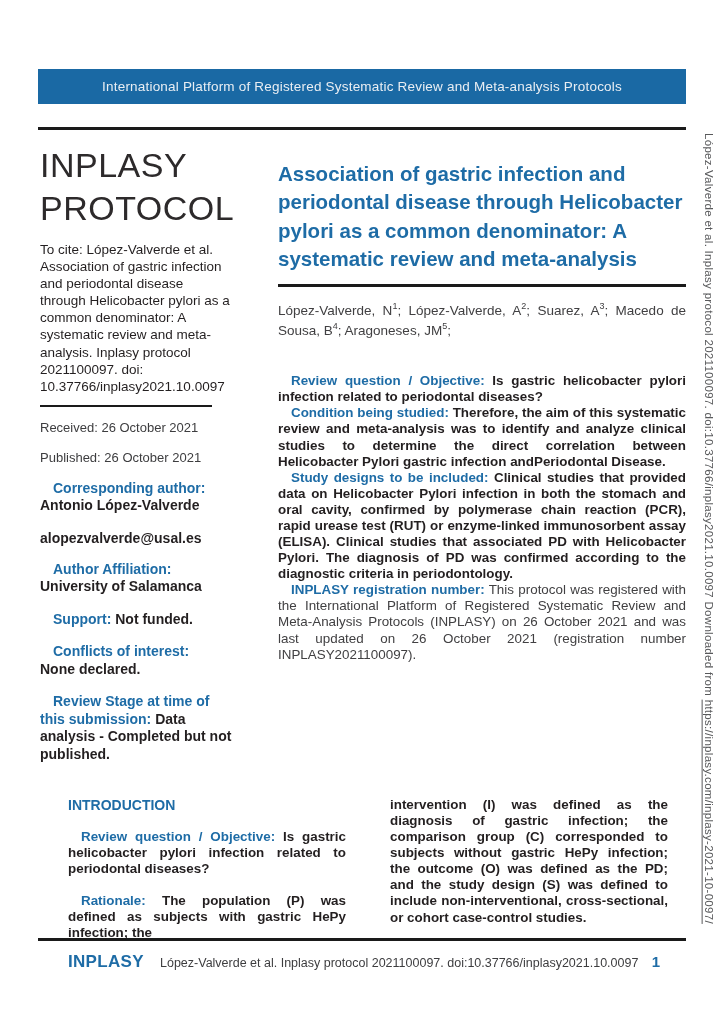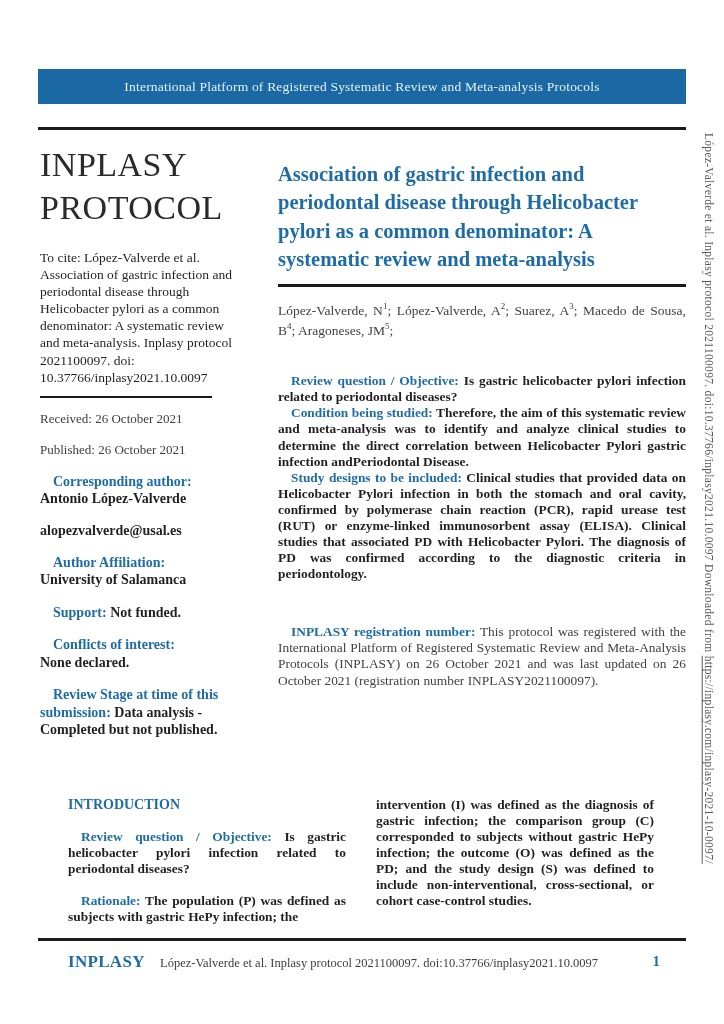--- a/index.html
+++ b/index.html
@@ -12,21 +12,21 @@
   }
   * { margin: 0; padding: 0; box-sizing: border-box; }
   html, body { background: #ffffff; }
   body {
     width: 724px; height: 1024px;
     position: relative;
     overflow: hidden;
     font-family: "Liberation Sans", sans-serif;
     color: var(--text);
   }
-  .page { position: absolute; inset: 0; font-family: Liberation Serif, serif; }
+  .page { position: absolute; inset: 0; }
 
   
   .banner {
     position: absolute; left: 38px; top: 69px; width: 648px; height: 35px;
     background: var(--banner-bg);
     display: flex; align-items: center; justify-content: center;
   }
   .banner span {
     color: #E9EEF3; font-size: 13.5px; letter-spacing: 0.2px;
   }
@@ -36,21 +36,21 @@
   .rule-top    { left: 38px; top: 127px; width: 648px; height: 3px; }
   .rule-footer { left: 38px; top: 938px; width: 648px; height: 3px; }
 
   
   .left-col { position: absolute; left: 40px; top: 144px; width: 192px; }
   .masthead {
     font-size: 34px; font-weight: 400; line-height: 1.26;
     letter-spacing: 0.5px; color: #2D2A2B;
   }
   .citation {
-    margin-top: 19px; font-size: 13.5px; line-height: 1.27; color: var(--text);
+    margin-top: 11px; font-size: 13.5px; line-height: 1.27; color: var(--text);
     word-wrap: break-word;
   }
   .rule-left { position: static; display: block; width: 172px; height: 2px; margin-top: 10px; }
   .meta { margin-top: 13px; font-size: 13px; color: var(--muted); }
   .meta + .meta { margin-top: 15px; }
   .label-block { font-size: 14px; font-weight: bold; line-height: 1.25; margin-top: 15px; }
   .label-block.gap-lg { }
   .blue { color: var(--accent); padding-left: 13px; }
   .bold { font-weight: bold; }
   .email { font-size: 14px; margin-top: 15px; }
@@ -65,30 +65,30 @@
     margin-top: 13px; font-size: 13.5px; line-height: 1.42; color: #414042;
     text-align: justify;
   }
   .authors sup { font-size: 9px; }
   .sections { margin-top: 34px; }
   .section {
     font-size: 13.4px; line-height: 1.2; font-weight: bold; color: var(--text);
     text-align: justify;
   }
   .registration {
-    margin-top: 42px; font-size: 13.4px; line-height: 1.2; color: #414042;
+    font-size: 13.4px; line-height: 1.2; color: #414042;
     text-align: justify;
   }
   .registration .blue { font-weight: bold; }
 
   
   .intro { position: absolute; left: 68px; top: 797px; width: 588px; }
   .intro-col { position: absolute; top: 0; width: 278px; }
   .intro-col1 { left: 0; }
-  .intro-col2 { left: 308px; }
+  .intro-col2 { left: 322px; }
   .intro-heading { font-size: 14px; font-weight: bold; color: var(--accent); }
   .intro .section { margin-top: 16px; }
   .intro-col2 .section { margin-top: 0; }
 
   
   .footer { position: absolute; left: 38px; top: 950px; width: 648px; height: 28px; }
   .footer-brand {
     position: absolute; left: 30px; top: 2px;
     color: var(--accent); font-weight: bold; font-size: 17px; letter-spacing: 0.3px;
   }

